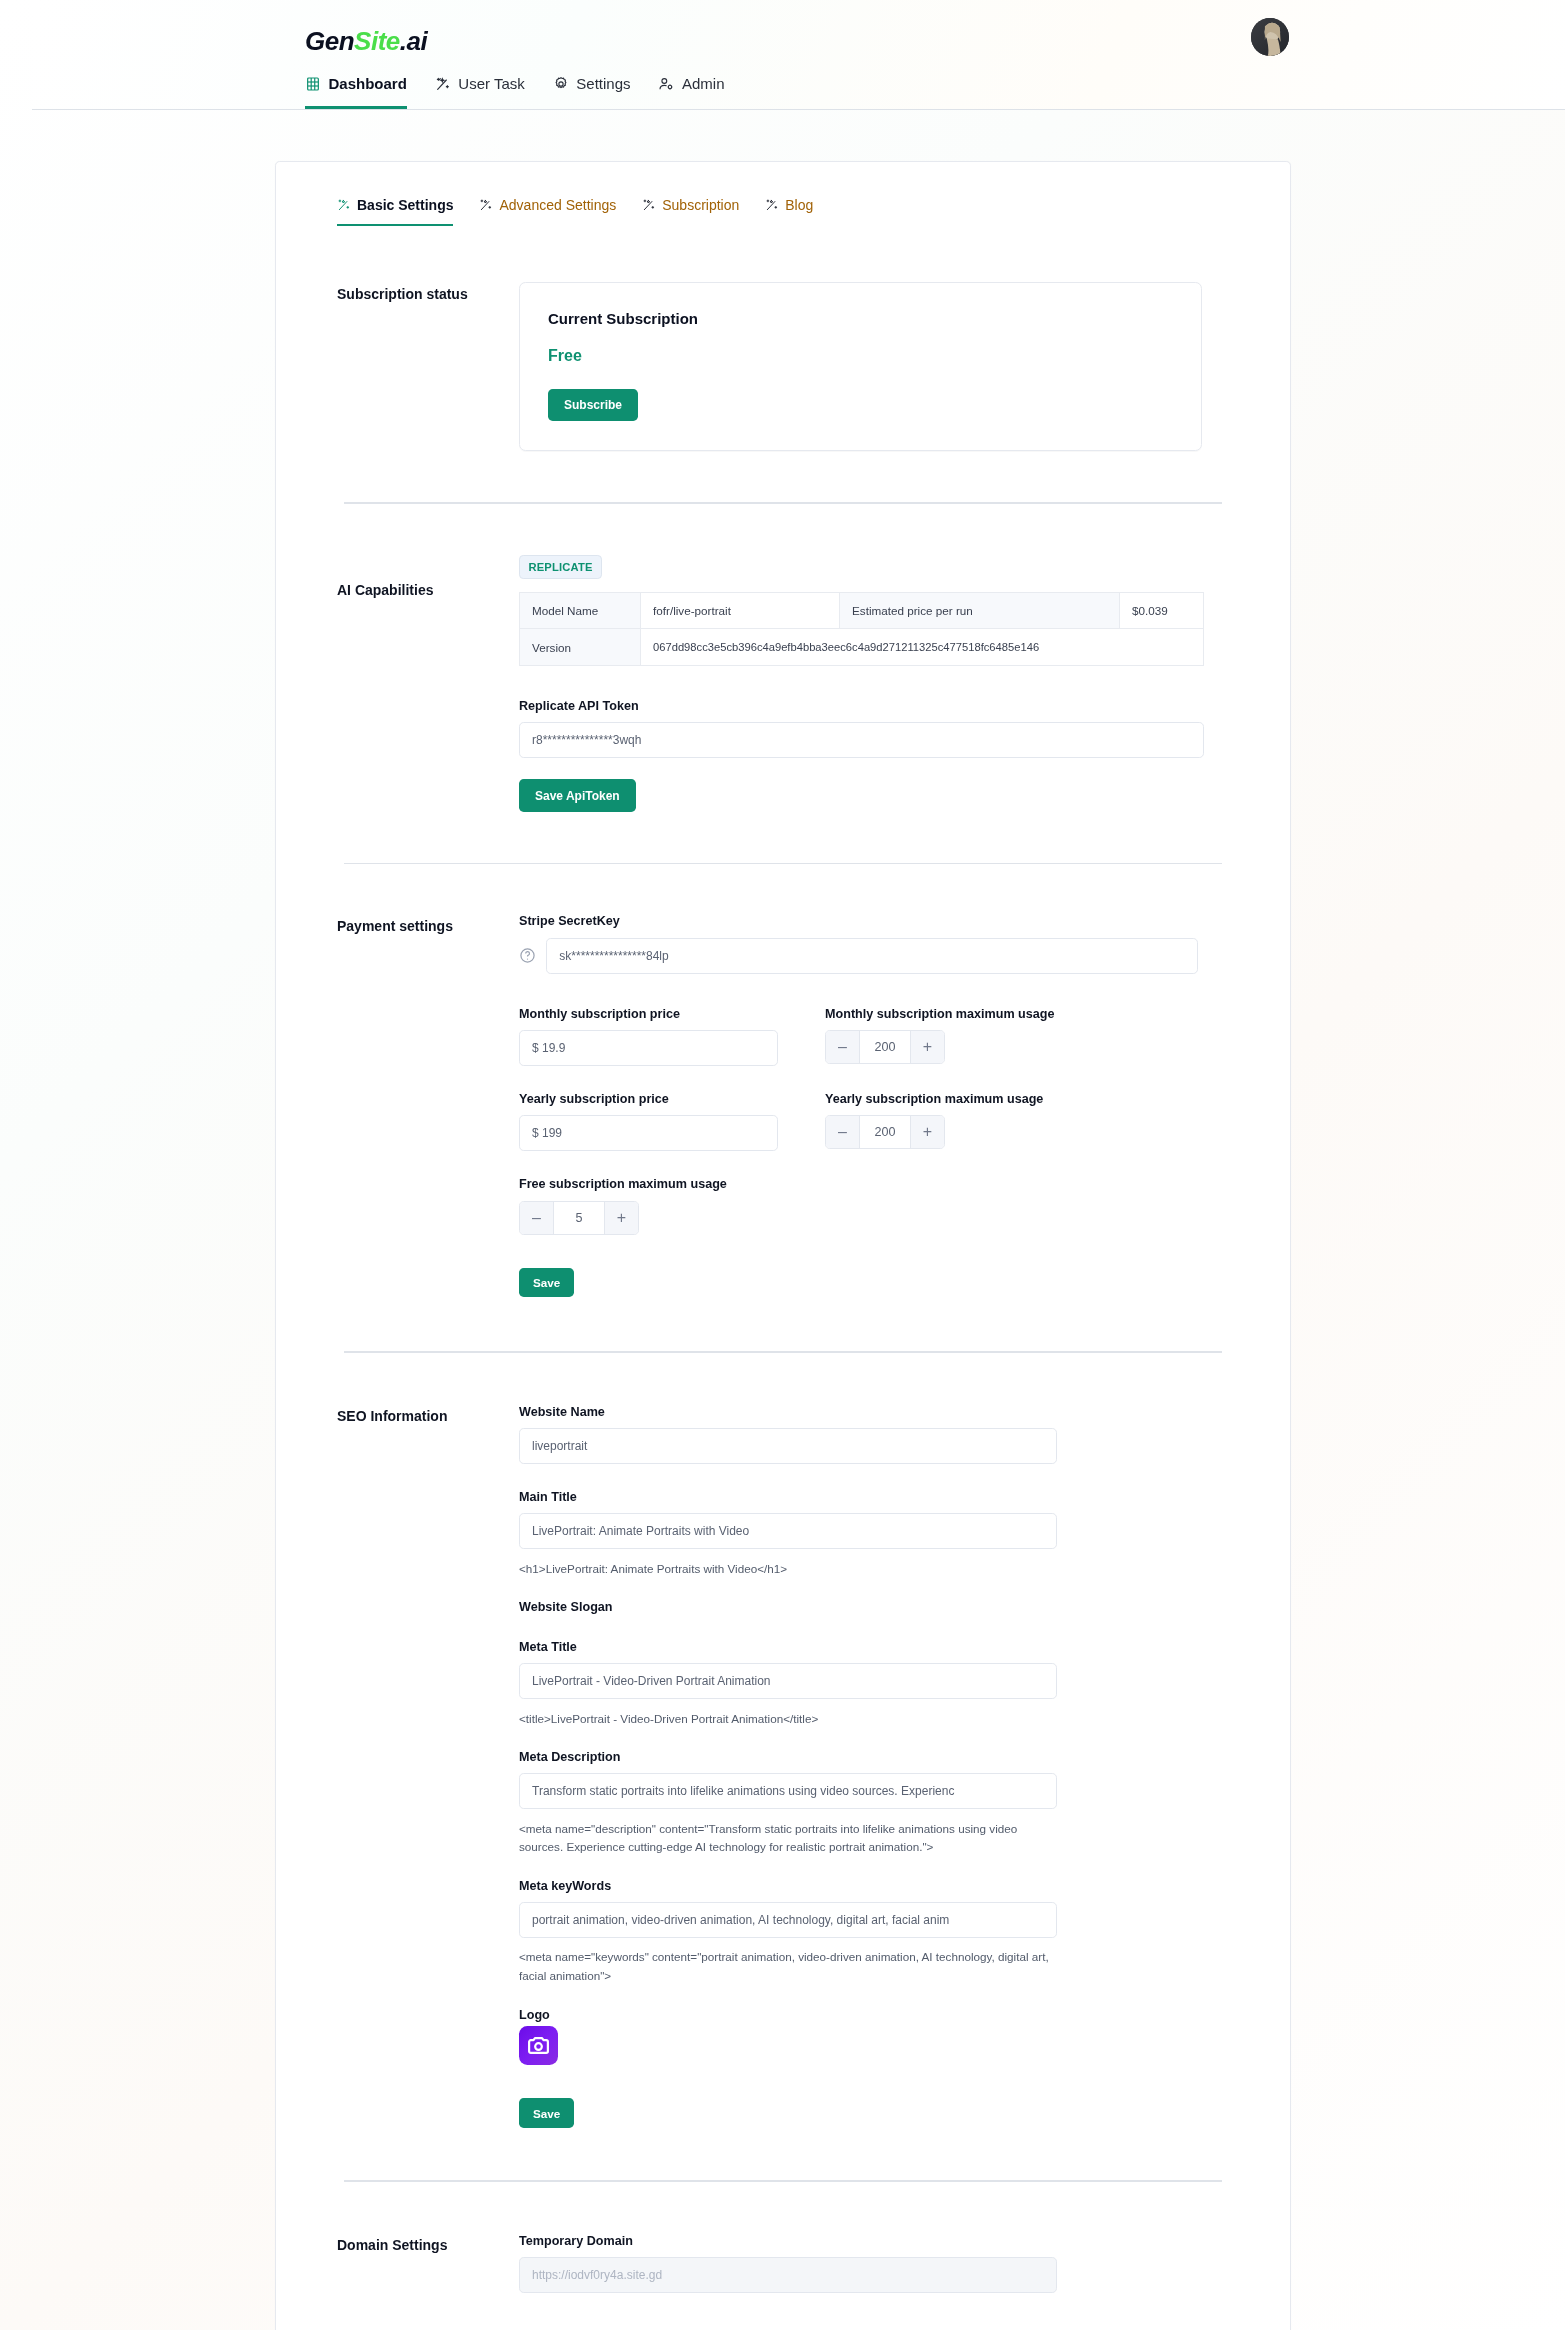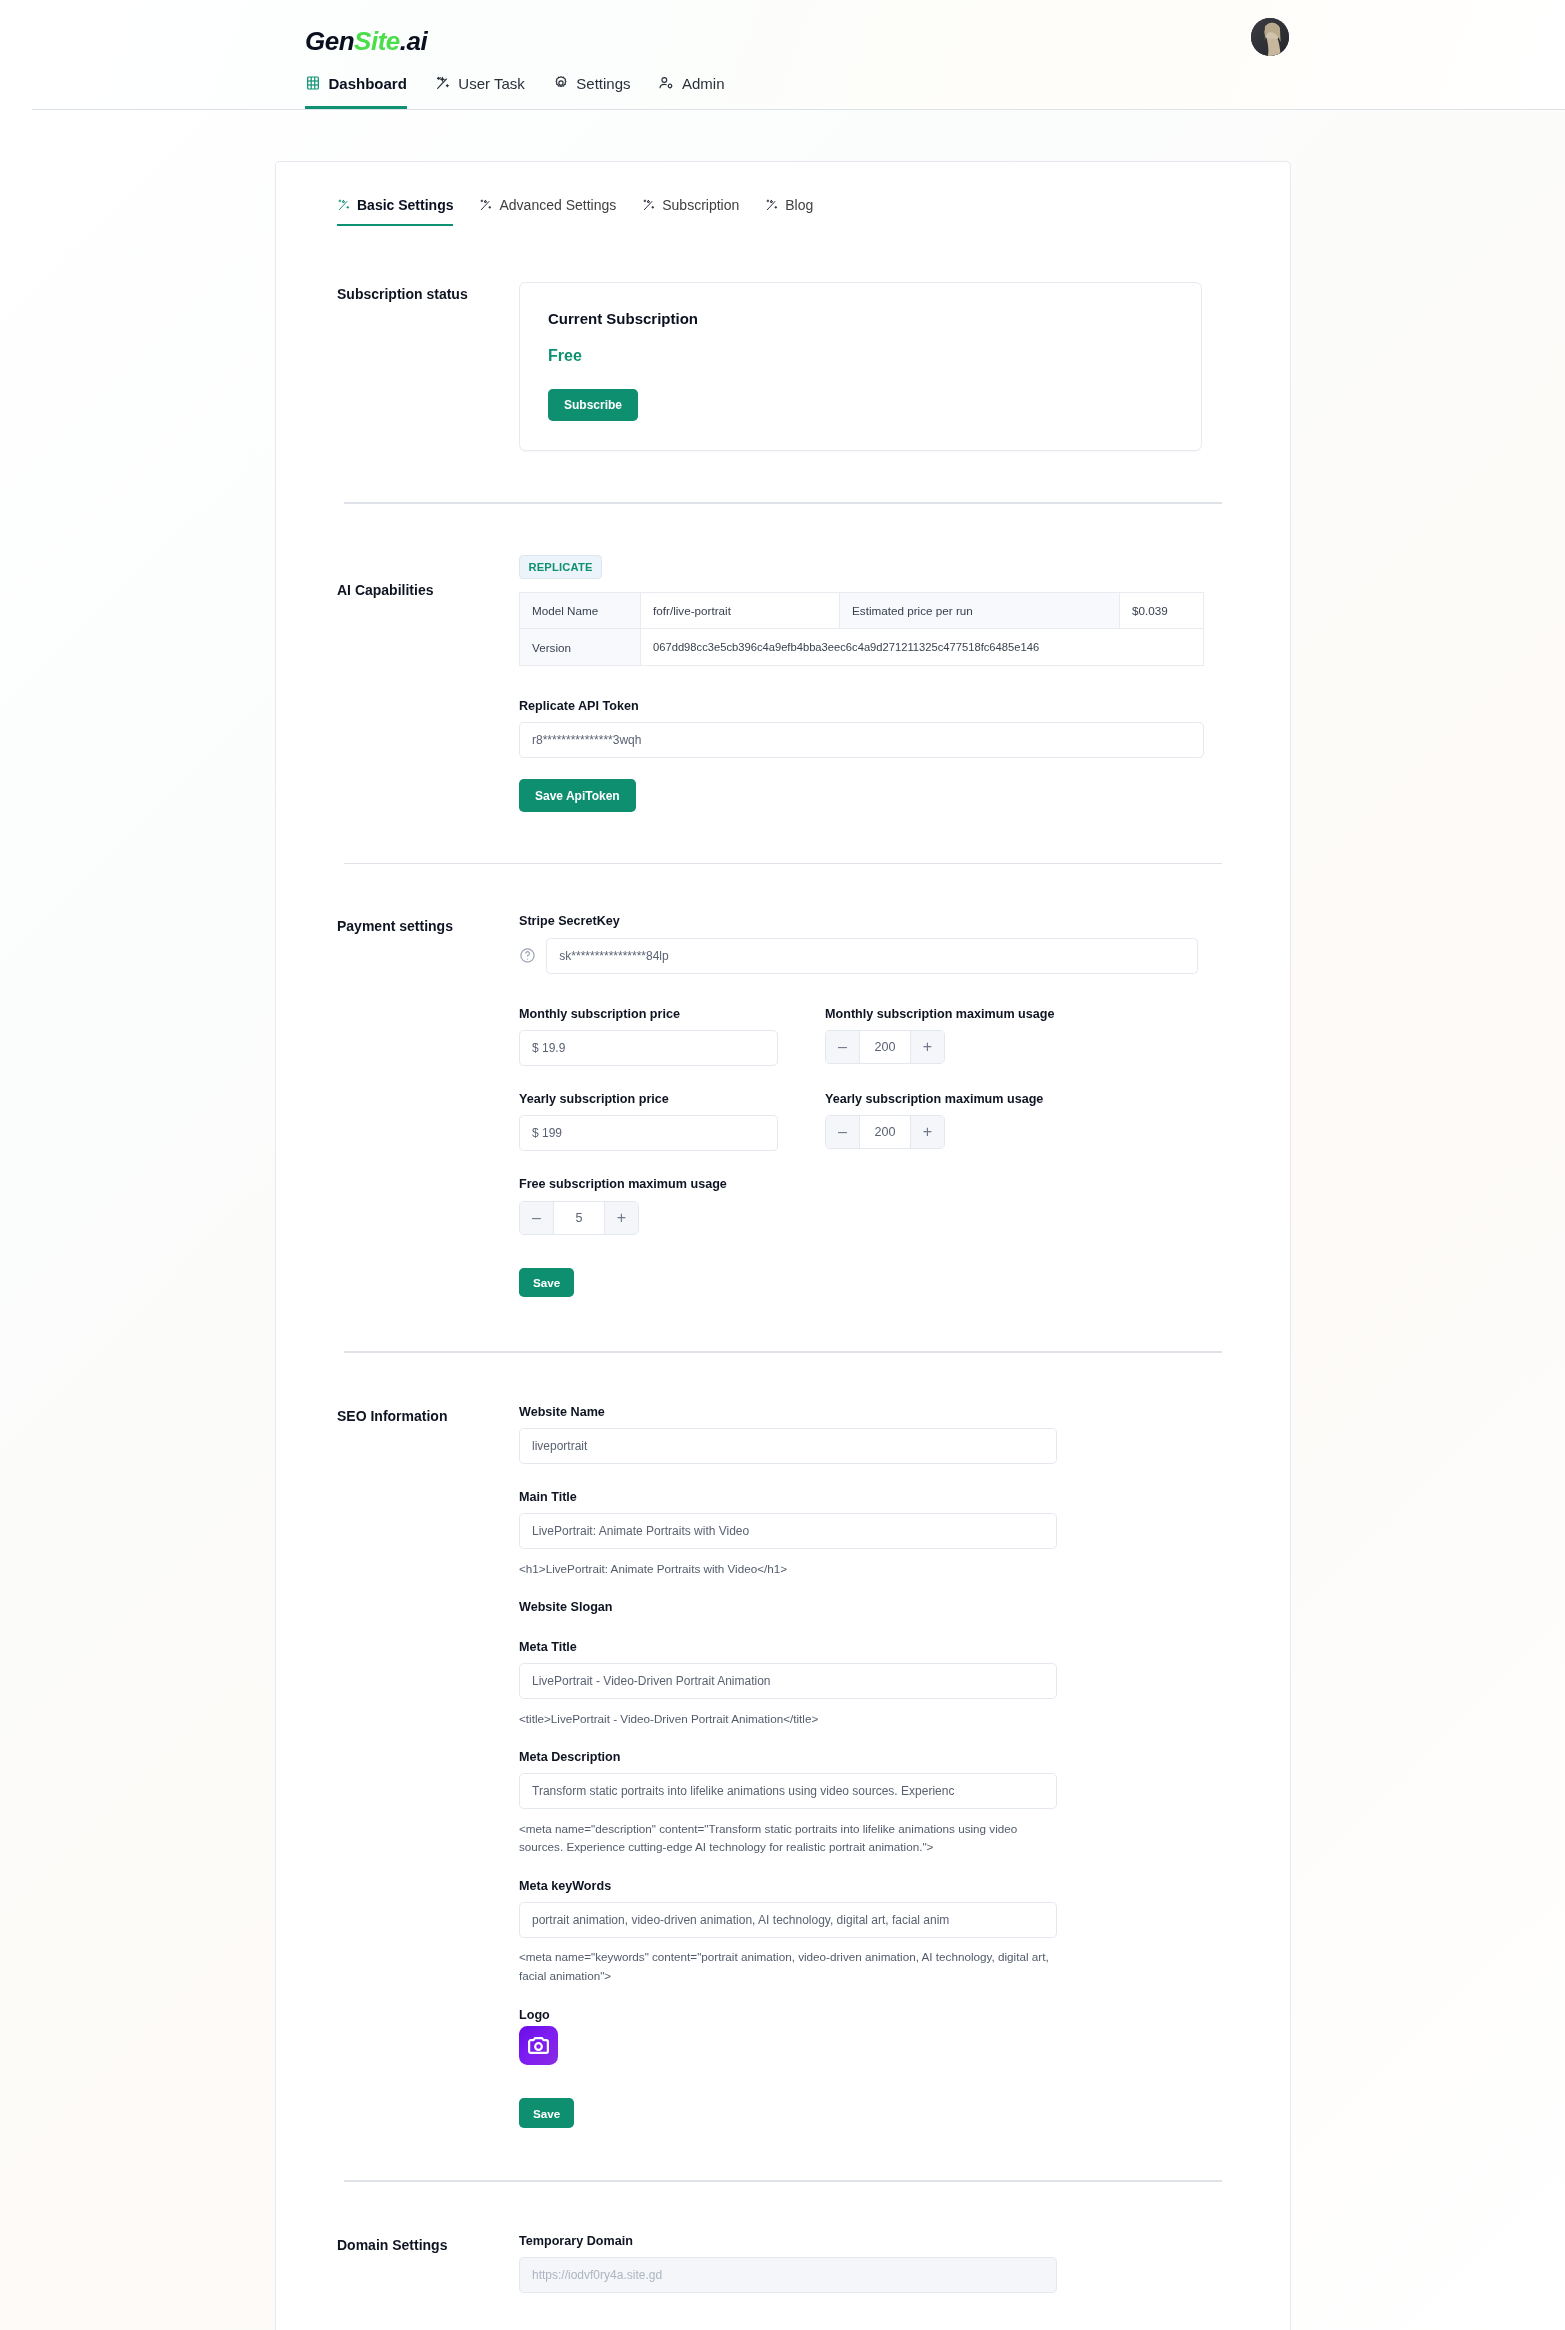--- a/index.html
+++ b/index.html
@@ -42,21 +42,21 @@
 
   .navrow {
     position: absolute;
     left: 273px; bottom: 0;
     display: flex;
     align-items: flex-end;
     gap: 28px;
   }
   .navitem {
     display: flex;
-    align-items: flex-start;
+    align-items: flex-end;
     gap: 7.5px;
     padding-bottom: 14px;
     font-size: 15px;
     color: #2a2f3a;
     cursor: pointer;
     border-bottom: 3.3px solid transparent;
   }
   .navitem.active { font-weight: 700; color: #0b1020; border-bottom-color: #0e9171; }
   .navitem .ic { width: 16px; height: 16px; display: block; }
   .navitem.active .ic path,
@@ -75,21 +75,21 @@
   }
 
   
   .tabs {
     display: flex;
     gap: 26px;
     padding: 35px 0 0 61px;
   }
   .tab {
     display: flex; align-items: center; gap: 6px;
-    font-size: 14px; color: #404040;
+    font-size: 14px; color: #a16207;
     padding-bottom: 11.2px;
     border-bottom: 2.8px solid transparent;
     cursor: pointer;
   }
   .tab.active { font-weight: 700; color: #0b1020; border-bottom-color: #0e9171; }
   .tab .ic { width: 14px; height: 14px; }
   .tab.active .ic path, .tab.active .ic line { stroke: #0e9171; }
 
   
   .section { display: flex; padding: 0 0 0 61px; }

